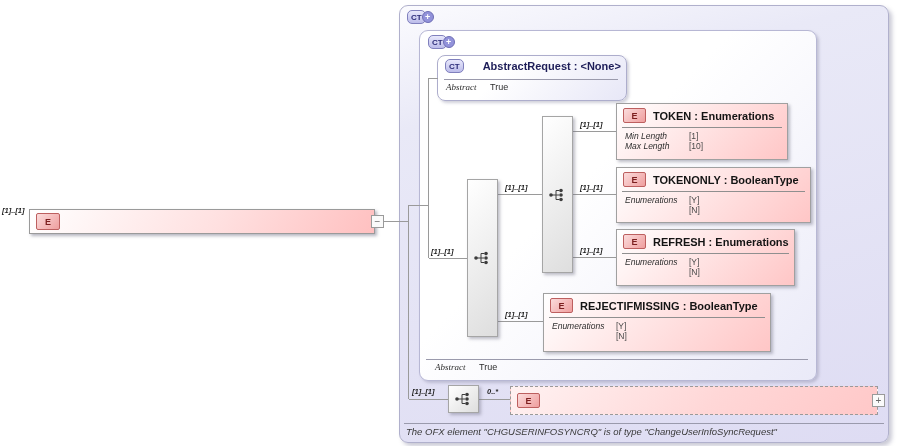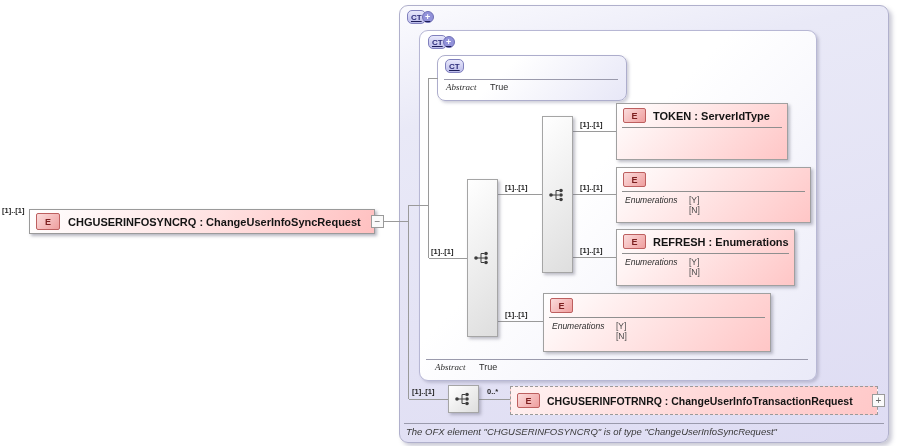--- a/index.html
+++ b/index.html
@@ -10,21 +10,21 @@
   .outer-box{position:absolute;z-index:1;border:1px solid #b0b0cc;border-radius:9px;
     background:linear-gradient(165deg,#fbfbfe 0%,#e9e9f7 22%,#dedcf3 100%);
     box-shadow:3px 3px 4px rgba(120,120,150,.4);}
   .inner-box{position:absolute;z-index:2;border:1px solid #b7b7d4;border-radius:9px;
     background:linear-gradient(135deg,#ffffff 42%,#eaeaf8 100%);
     box-shadow:2px 2px 3px rgba(120,120,150,.35);}
   .base-box{position:absolute;z-index:3;border:1px solid #adadcc;border-radius:8px;
     background:linear-gradient(135deg,#ffffff 35%,#e7e7f7 100%);
     box-shadow:2px 2px 3px rgba(120,120,150,.35);}
   .tb-header{position:absolute;display:flex;align-items:center;gap:19px;
-    font-size:11px;font-weight:bold;color:#1d1d58;white-space:nowrap;text-decoration:underline;}
+    font-size:11px;font-weight:bold;color:#1d1d58;white-space:nowrap;}
 
   
   .ct-icon{display:inline-flex;align-items:center;flex:none;}
   .ct-chip{display:inline-flex;align-items:center;justify-content:center;height:12px;
     padding:0 3px;border:1px solid #8080bd;border-radius:5px;
     background:linear-gradient(#e8e8fb,#bcbcea);color:#2b2b78;font-size:8px;font-weight:bold;}
   .ct-bubble{width:10px;height:10px;border-radius:50%;background:#9292da;border:1px solid #6f6fb5;
     color:#ffffff;font-size:9px;font-weight:bold;display:flex;align-items:center;justify-content:center;
     margin-left:-4px;}
   .e-icon{display:inline-flex;align-items:center;justify-content:center;width:21px;height:13px;
@@ -54,21 +54,21 @@
     font-weight:bold;font-size:10.5px;color:#141414;white-space:nowrap;box-sizing:border-box;}
 
   
   .seqbox{position:absolute;z-index:5;border:1px solid #a5a5a5;
     background:linear-gradient(135deg,#ffffff,#dedede);
     box-shadow:2px 2px 3px rgba(110,110,130,.45);
     display:flex;align-items:center;justify-content:center;box-sizing:border-box;}
 
   
   .line{position:absolute;background:#9a9a9a;z-index:4;}
-  .cardlbl{position:absolute;z-index:6;font-size:7.5px;font-weight:bold;
+  .cardlbl{position:absolute;z-index:6;font-size:7.5px;font-style:italic;font-weight:bold;
     color:#1f1f1f;white-space:nowrap;}
   .toggle{position:absolute;z-index:7;width:13px;height:13px;border:1px solid #9a9a9a;
     background:#fafafa;color:#6a6a6a;font-size:10px;line-height:11px;text-align:center;
     box-sizing:border-box;cursor:pointer;}
 
   .abs-row{position:absolute;font-size:9px;color:#2e2e2e;display:flex;}
   .abs-label{font-style:italic;width:44px;font-family:Liberation Serif, serif;}
   .abs-val{font-weight:normal;}
   .hsep{position:absolute;height:1px;background:#9a9aac;}
 
@@ -102,20 +102,21 @@
       <span class="abs-label">Abstract</span>
       <span class="abs-val">True</span>
     </div>
   </div>
 
   <div class="base-box" style="left:437px;top:55px;width:188px;height:44px;">
     <div class="tb-header" style="left:7px;top:3px;">
       <span class="ct-icon">
         <span class="ct-chip">CT</span>
       </span>
+      <span>AbstractRequest : &lt;None&gt;</span>
     </div>
     <div class="hsep" style="left:6px;top:23px;width:174px;"></div>
     <div class="abs-row" style="left:8px;top:26px;">
       <span class="abs-label">Abstract</span>
       <span class="abs-val">True</span>
     </div>
   </div>
 
   <div class="line" style="left:384px;top:221px;width:24px;height:1px;"></div>
   <div class="line" style="left:408px;top:205px;width:1px;height:194px;"></div>
@@ -165,28 +166,39 @@
       <path d="M3 8 H8 M8 3.5 V12.5 M8 3.5 H11 M8 8 H11 M8 12.5 H11" stroke="#3c3c3c" stroke-width="1" fill="none"></path>
       <circle cx="13" cy="3.5" r="1.8" fill="#3c3c3c"></circle>
         <circle cx="13" cy="8" r="1.8" fill="#3c3c3c"></circle>
         <circle cx="13" cy="12.5" r="1.8" fill="#3c3c3c"></circle>
     </svg>
   </div>
 
   <div class="ebox" style="left:616px;top:103px;width:170px;height:55px;">
     <div class="title">
       <span class="e-icon">E</span>
-      <span>TOKEN : ServerIdType</span>
-    </div>
-    <div class="sep"></div>
+      <span>TOKEN : Enumerations</span>
+    </div>
+    <div class="sep"></div>
+    <div class="facets">
+      <div class="frow">
+        <span class="flabel">Min Length</span>
+        <span>[1]</span>
+      </div>
+      <div class="frow">
+        <span class="flabel">Max Length</span>
+        <span>[10]</span>
+      </div>
+    </div>
   </div>
 
   <div class="ebox" style="left:616px;top:167px;width:193px;height:54px;">
     <div class="title">
       <span class="e-icon">E</span>
+      <span>TOKENONLY : BooleanType</span>
     </div>
     <div class="sep"></div>
     <div class="facets">
       <div class="frow">
         <span class="flabel">Enumerations</span>
         <span class="fvals">
           <span>[Y]</span>
           <span>[N]</span>
         </span>
       </div>
@@ -206,38 +218,37 @@
           <span>[Y]</span>
           <span>[N]</span>
         </span>
       </div>
     </div>
   </div>
 
   <div class="ebox" style="left:543px;top:293px;width:226px;height:57px;">
     <div class="title">
       <span class="e-icon">E</span>
+      <span>REJECTIFMISSING : BooleanType</span>
     </div>
     <div class="sep"></div>
     <div class="facets">
       <div class="frow">
         <span class="flabel">Enumerations</span>
         <span class="fvals">
           <span>[Y]</span>
           <span>[N]</span>
         </span>
       </div>
     </div>
   </div>
 
   <div class="root-ebox" style="left:29px;top:209px;width:346px;height:25px;">
     <span class="e-icon" style="width:22px;height:15px;">E</span>
-    <span>CHGUSERINFOSYNCRQ : ChangeUserInfoSyncRequest</span>
   </div>
   <div class="toggle" style="left:371px;top:215px;">−</div>
 
   <div class="dashed-ebox" style="left:510px;top:386px;width:368px;height:29px;">
     <span class="e-icon">E</span>
-    <span>CHGUSERINFOTRNRQ : ChangeUserInfoTransactionRequest</span>
   </div>
   <div class="toggle" style="left:872px;top:394px;">+</div>
 
 </div>
 
 </body></html>

